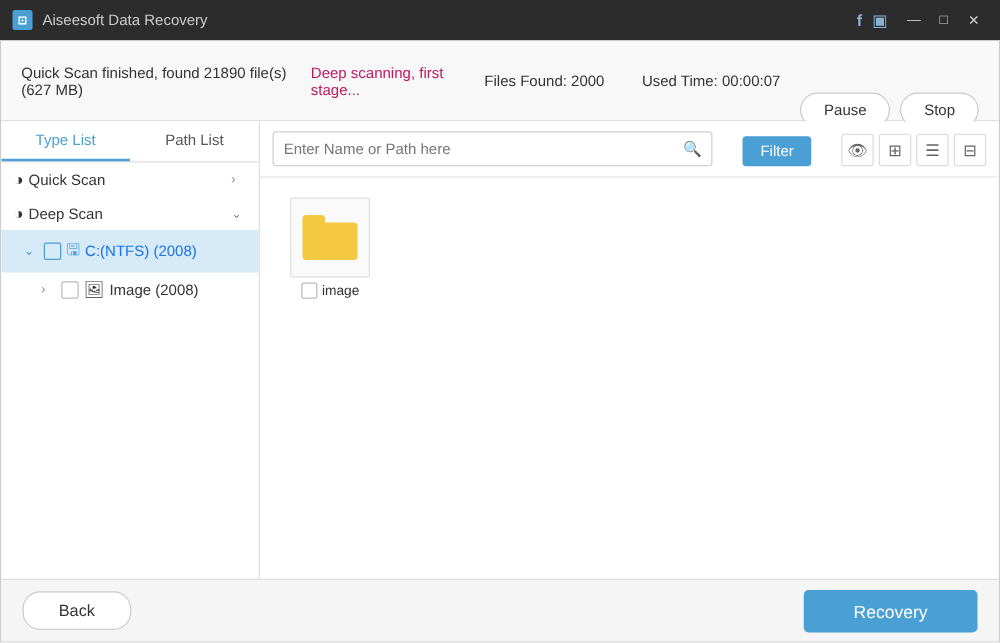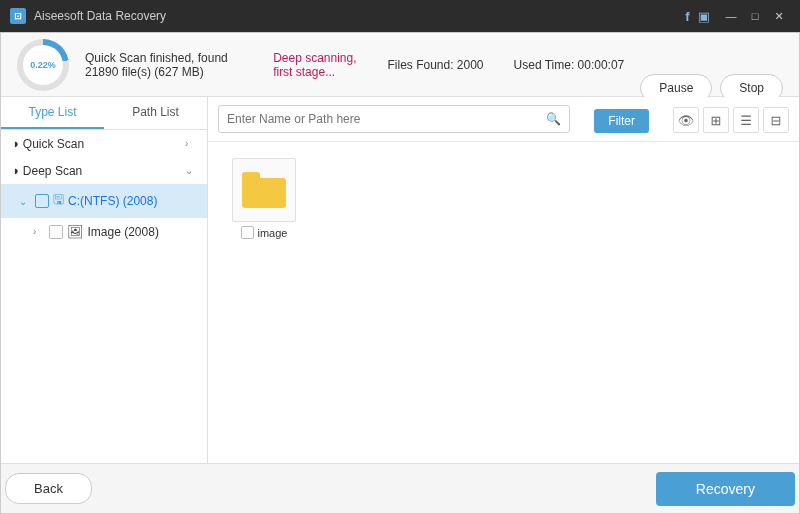--- a/index.html
+++ b/index.html
@@ -206,21 +206,21 @@
     .file-name { font-size: 11px; color: #333; }
 
     
     .bottom-bar {
       height: 50px;
       background: #f5f5f5;
       border-top: 1px solid #e0e0e0;
       display: flex;
       align-items: center;
       justify-content: space-between;
-      padding: 0 4px;
+      padding: 0 17px;
     }
     .btn-back {
       padding: 7px 28px; border-radius: 14px; border: 1px solid #ccc;
       background: white; font-size: 13px; cursor: pointer; color: #333;
     }
     .btn-recover {
       padding: 9px 40px; border-radius: 4px; background: #4a9fd4;
       color: white; border: none; font-size: 14px; font-weight: 500;
       cursor: pointer; border-radius: 4px;
     }
@@ -240,23 +240,20 @@
   <div class="title-bar-controls">
     <button class="title-bar-btn">—</button>
     <button class="title-bar-btn">□</button>
     <button class="title-bar-btn close">✕</button>
   </div>
 </div>
 
 <div class="main-window">
 
   <div class="top-bar">
-    <div class="progress-circle">
-      <div class="progress-circle-inner">0.22%</div>
-    </div>
     <div class="scan-info">
       <span class="scan-info-line1">Quick Scan finished, found 21890 file(s) (627 MB)</span>
       <span class="scan-info-line2">Deep scanning, first stage...</span>
     </div>
     <div class="scan-stats">
       <span>Files Found: 2000</span>
       <span>Used Time: 00:00:07</span>
     </div>
     <div class="scan-actions">
       <button class="btn-pause">Pause</button>

